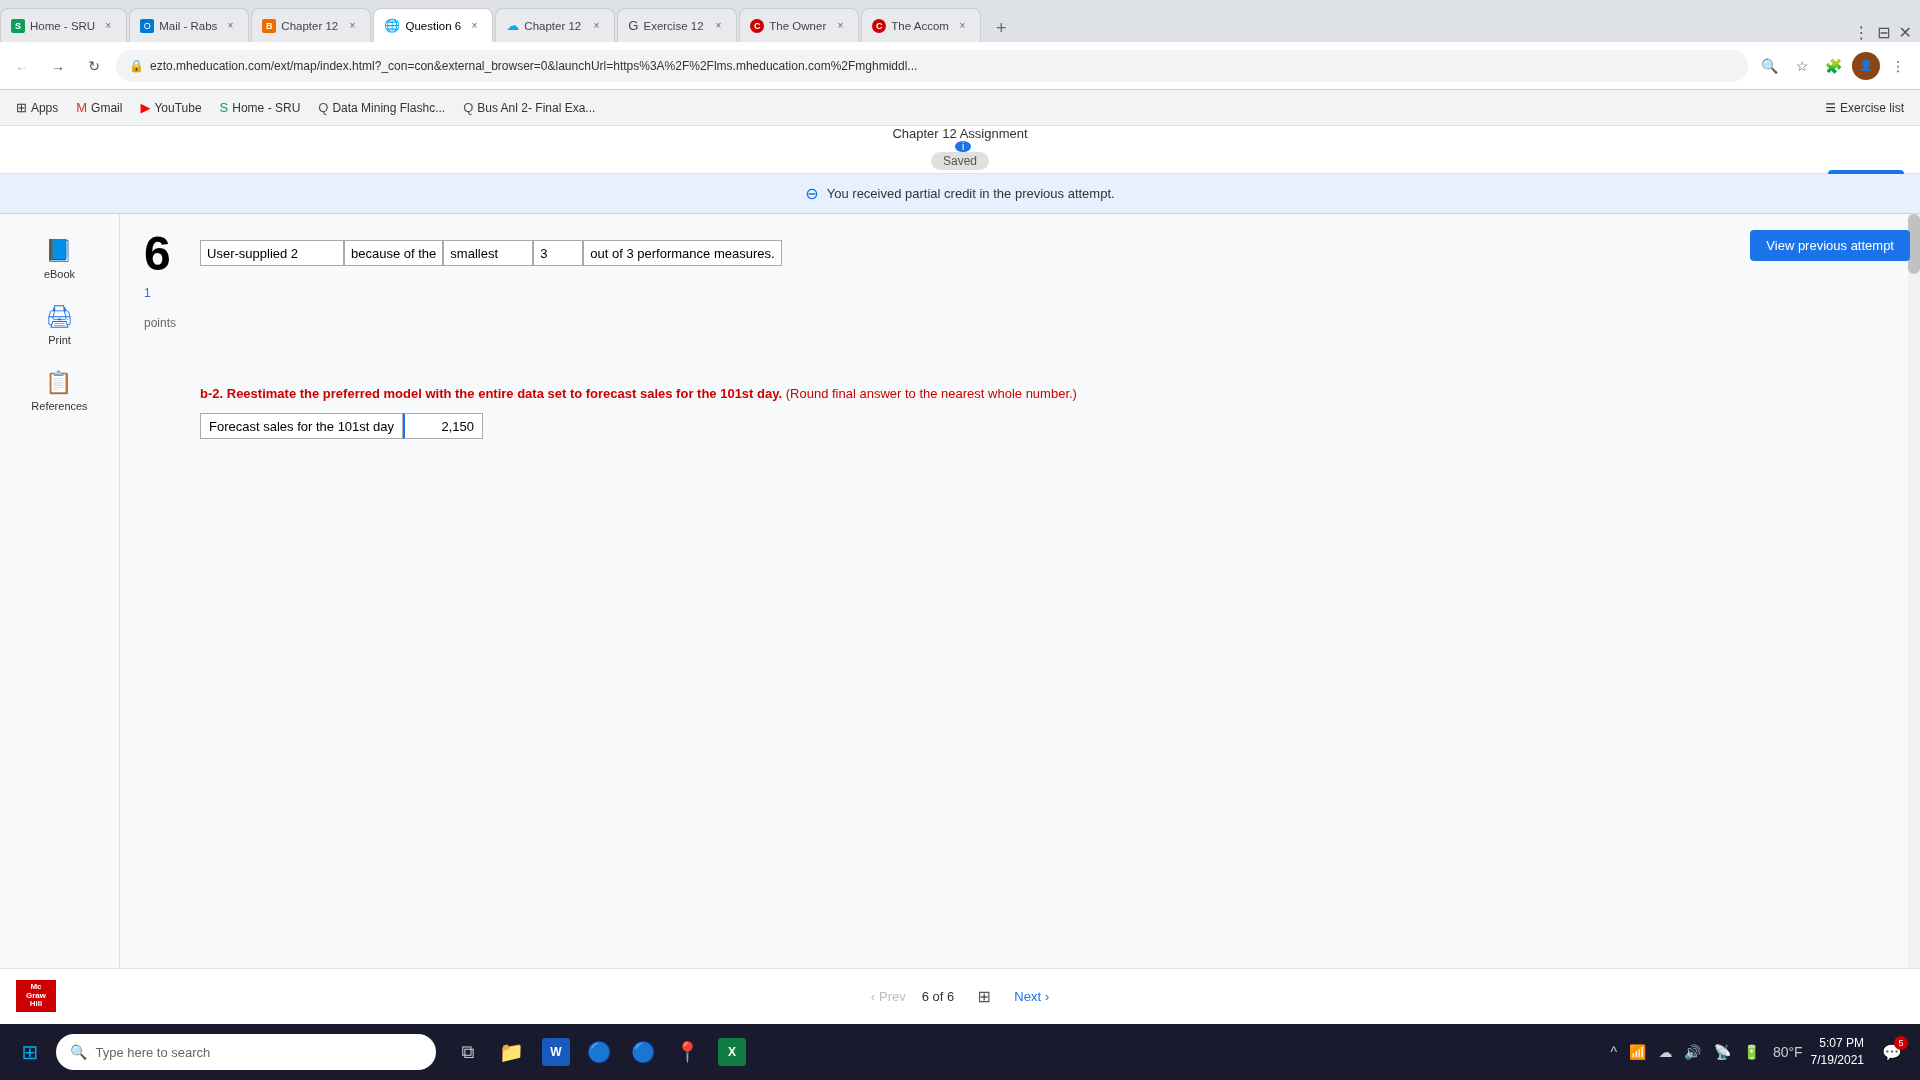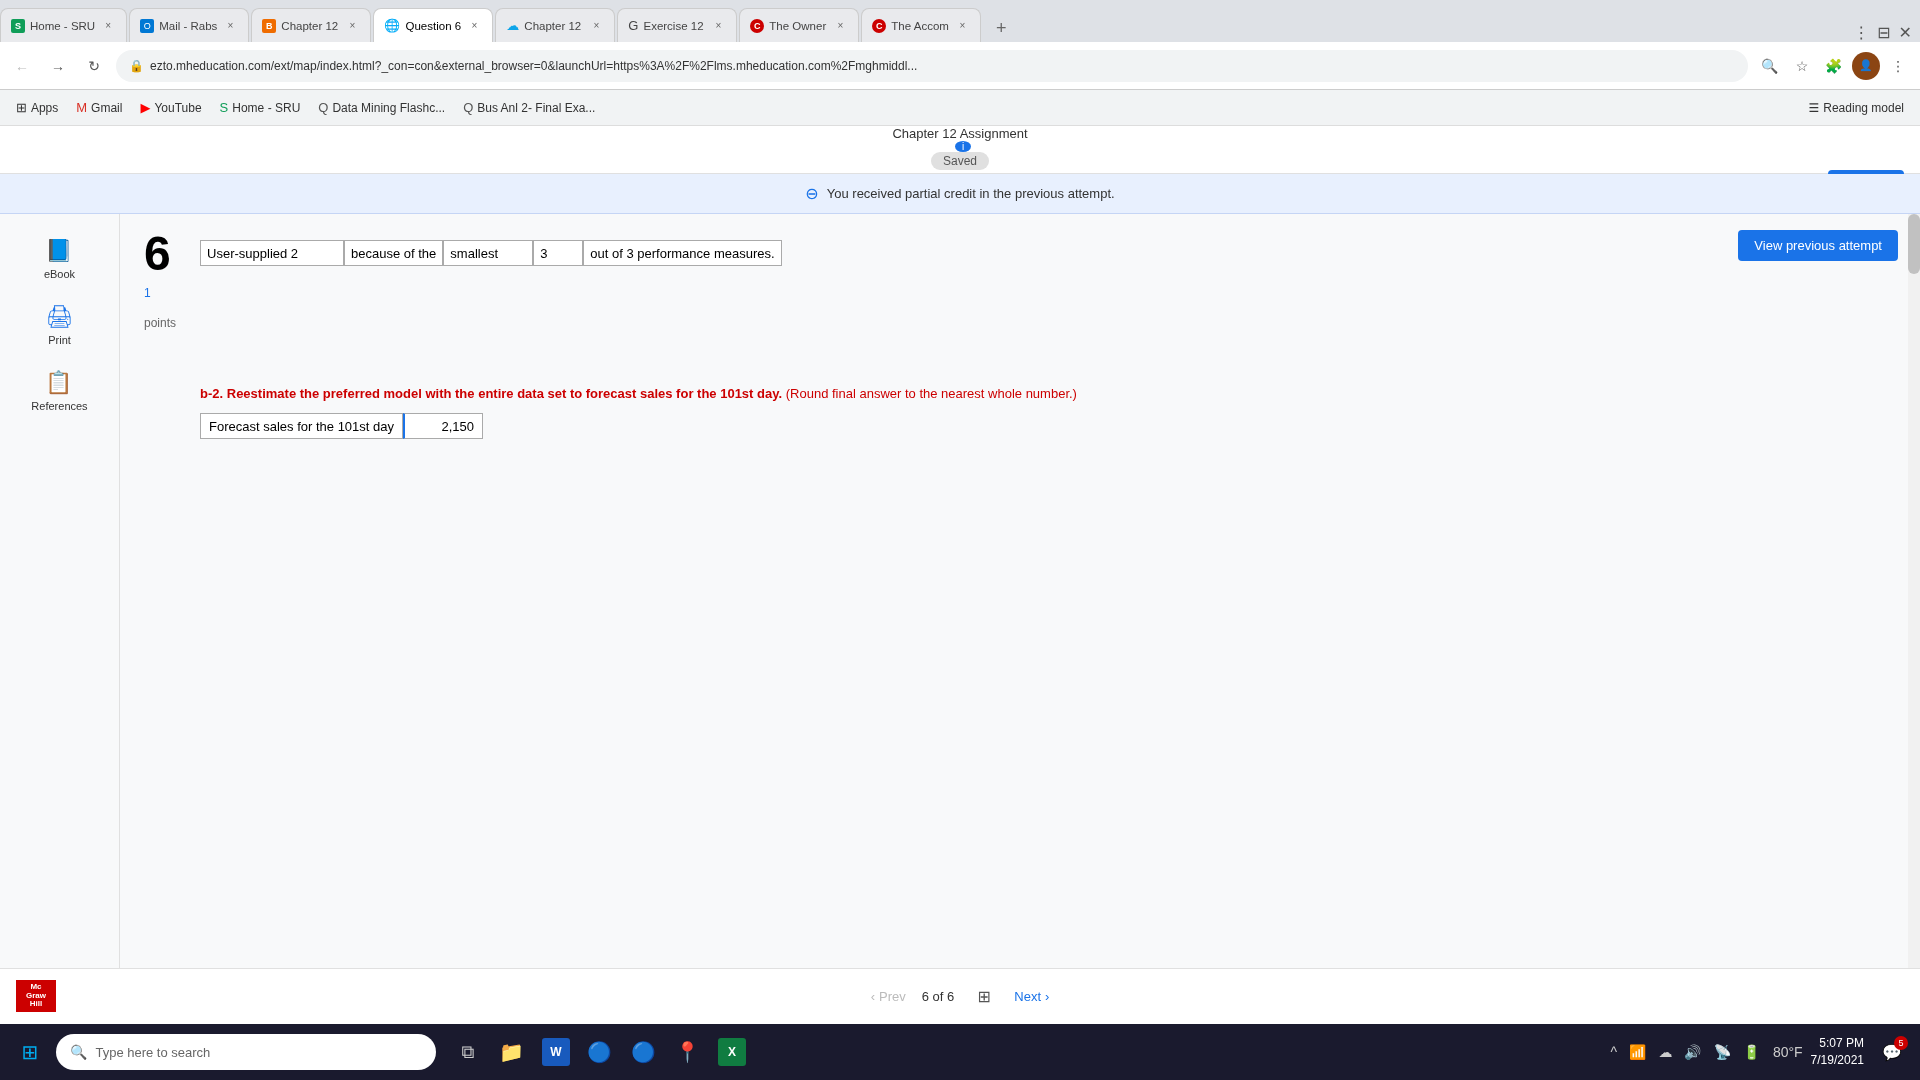--- a/index.html
+++ b/index.html
@@ -73,21 +73,21 @@
     .section-label span { color: #c00; font-weight: 700; }
     .forecast-row { display: flex; align-items: center; gap: 0; margin-top: 12px; }
     .forecast-label { border: 1px solid #aaa; padding: 3px 8px; font-size: 13px; height: 26px; display: flex; align-items: center; background: #fff; }
     .forecast-input { border: 1px solid #aaa; border-left: 2px solid #1a73e8; padding: 3px 8px; font-size: 13px; height: 26px; width: 80px; text-align: right; background: #fff; }
 
     
     .scrollbar-track { position: absolute; right: 0; top: 0; width: 12px; height: 100%; background: #f1f1f1; }
     .scrollbar-thumb { position: absolute; right: 0; top: 0; width: 12px; height: 60px; background: #c1c1c1; border-radius: 6px; }
 
     
-    .view-prev-btn { position: absolute; top: 16px; right: 22px; background: #1a73e8; color: white; padding: 8px 16px; border-radius: 4px; font-size: 13px; cursor: pointer; font-weight: 500; z-index: 10; }
+    .view-prev-btn { position: absolute; top: 16px; right: 10px; background: #1a73e8; color: white; padding: 8px 16px; border-radius: 4px; font-size: 13px; cursor: pointer; font-weight: 500; z-index: 10; }
 
     
     .pagination-bar { display: flex; align-items: center; justify-content: center; padding: 12px 0; background: #fff; border-top: 1px solid #e0e0e0; gap: 16px; height: 56px; }
     .pagination-btn { display: flex; align-items: center; gap: 4px; cursor: pointer; color: #1a73e8; font-size: 13px; font-weight: 500; }
     .pagination-btn.disabled { color: #bbb; cursor: default; }
     .pagination-info { font-size: 13px; color: #333; }
     .grid-btn { display: flex; align-items: center; justify-content: center; width: 28px; height: 28px; cursor: pointer; color: #555; font-size: 16px; }
     .mcgraw-logo { position: absolute; left: 16px; bottom: 12px; }
     .mcgraw-box { background: #c00; width: 40px; height: 32px; display: flex; align-items: center; justify-content: center; }
     .mcgraw-text { color: white; font-size: 8px; font-weight: bold; text-align: center; line-height: 1.1; }
@@ -218,21 +218,21 @@
     <div class="bookmark-item">
       <span class="bookmark-icon" style="color:#555;">Q</span>
       <span>Data Mining Flashc...</span>
     </div>
     <div class="bookmark-item">
       <span class="bookmark-icon" style="color:#555;">Q</span>
       <span>Bus Anl 2- Final Exa...</span>
     </div>
     <div class="reading-list-btn">
       <span>☰</span>
-      <span>Reading model</span>
+      <span>Exercise list</span>
     </div>
   </div>
 </div>
 
 <div class="content-wrapper">
 
   <div class="app-header">
     <span class="app-title">Chapter 12 Assignment</span>
     <span class="info-icon">i</span>
     <span class="saved-badge">Saved</span>

